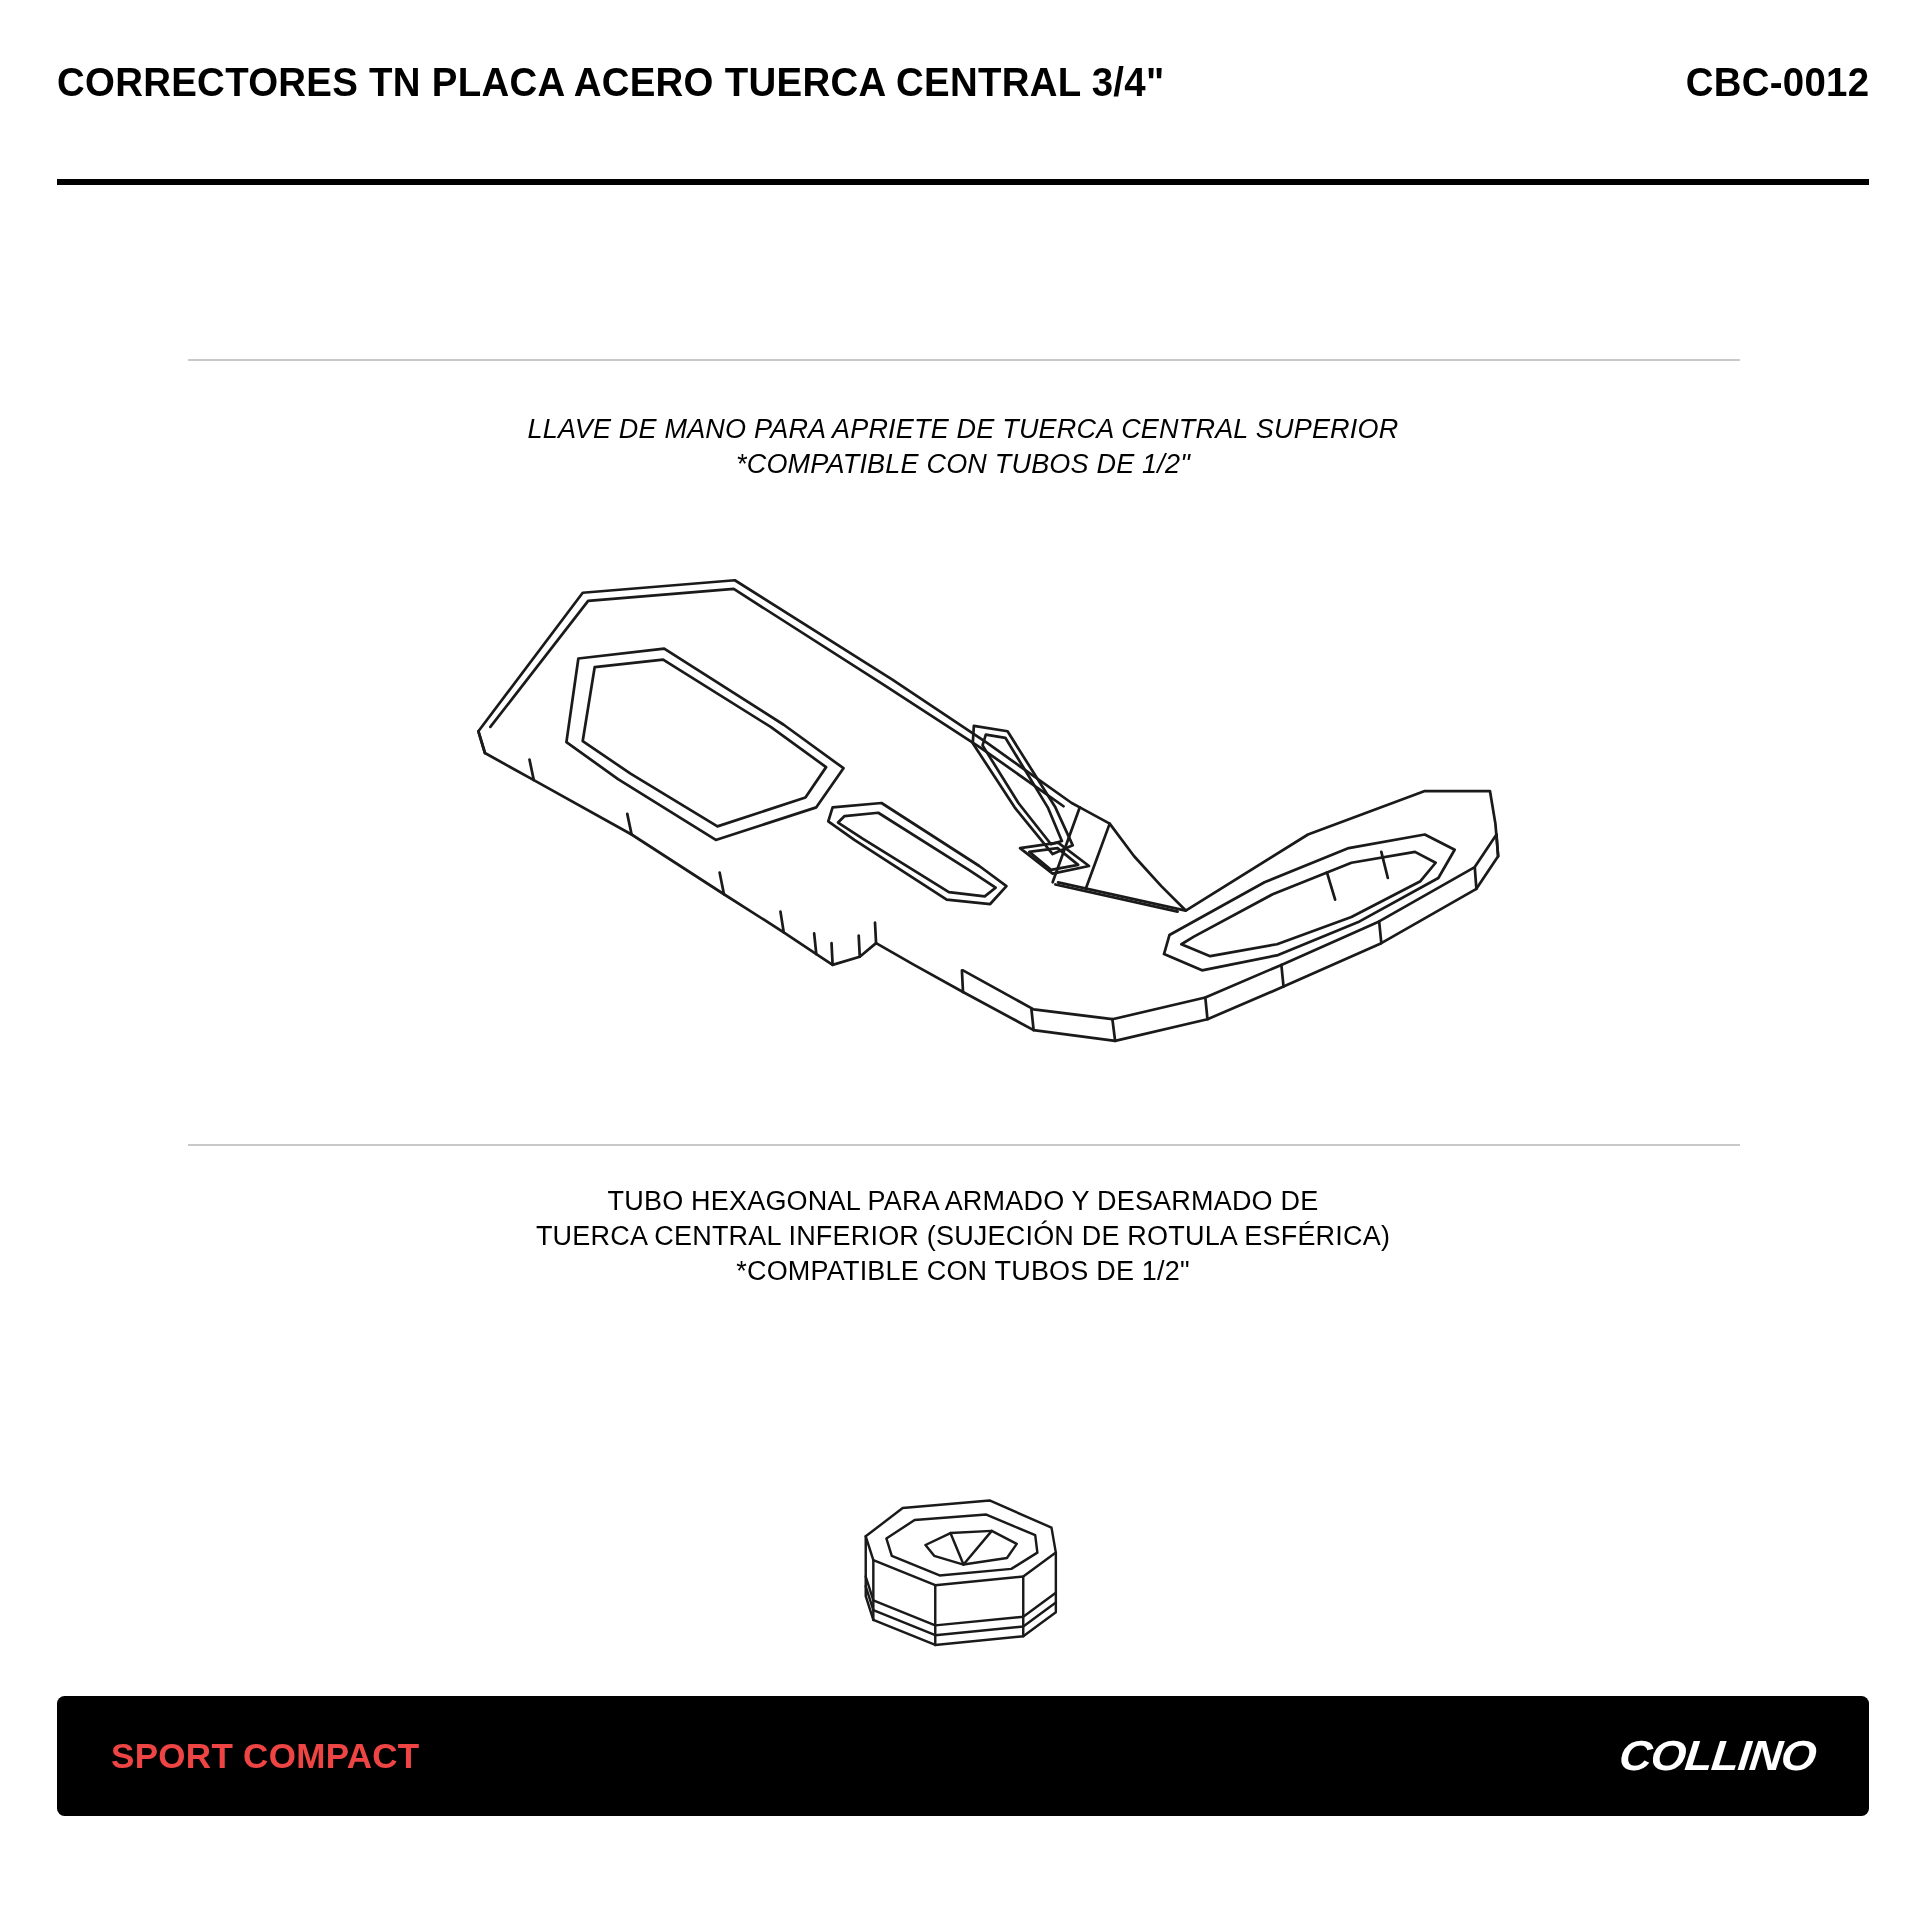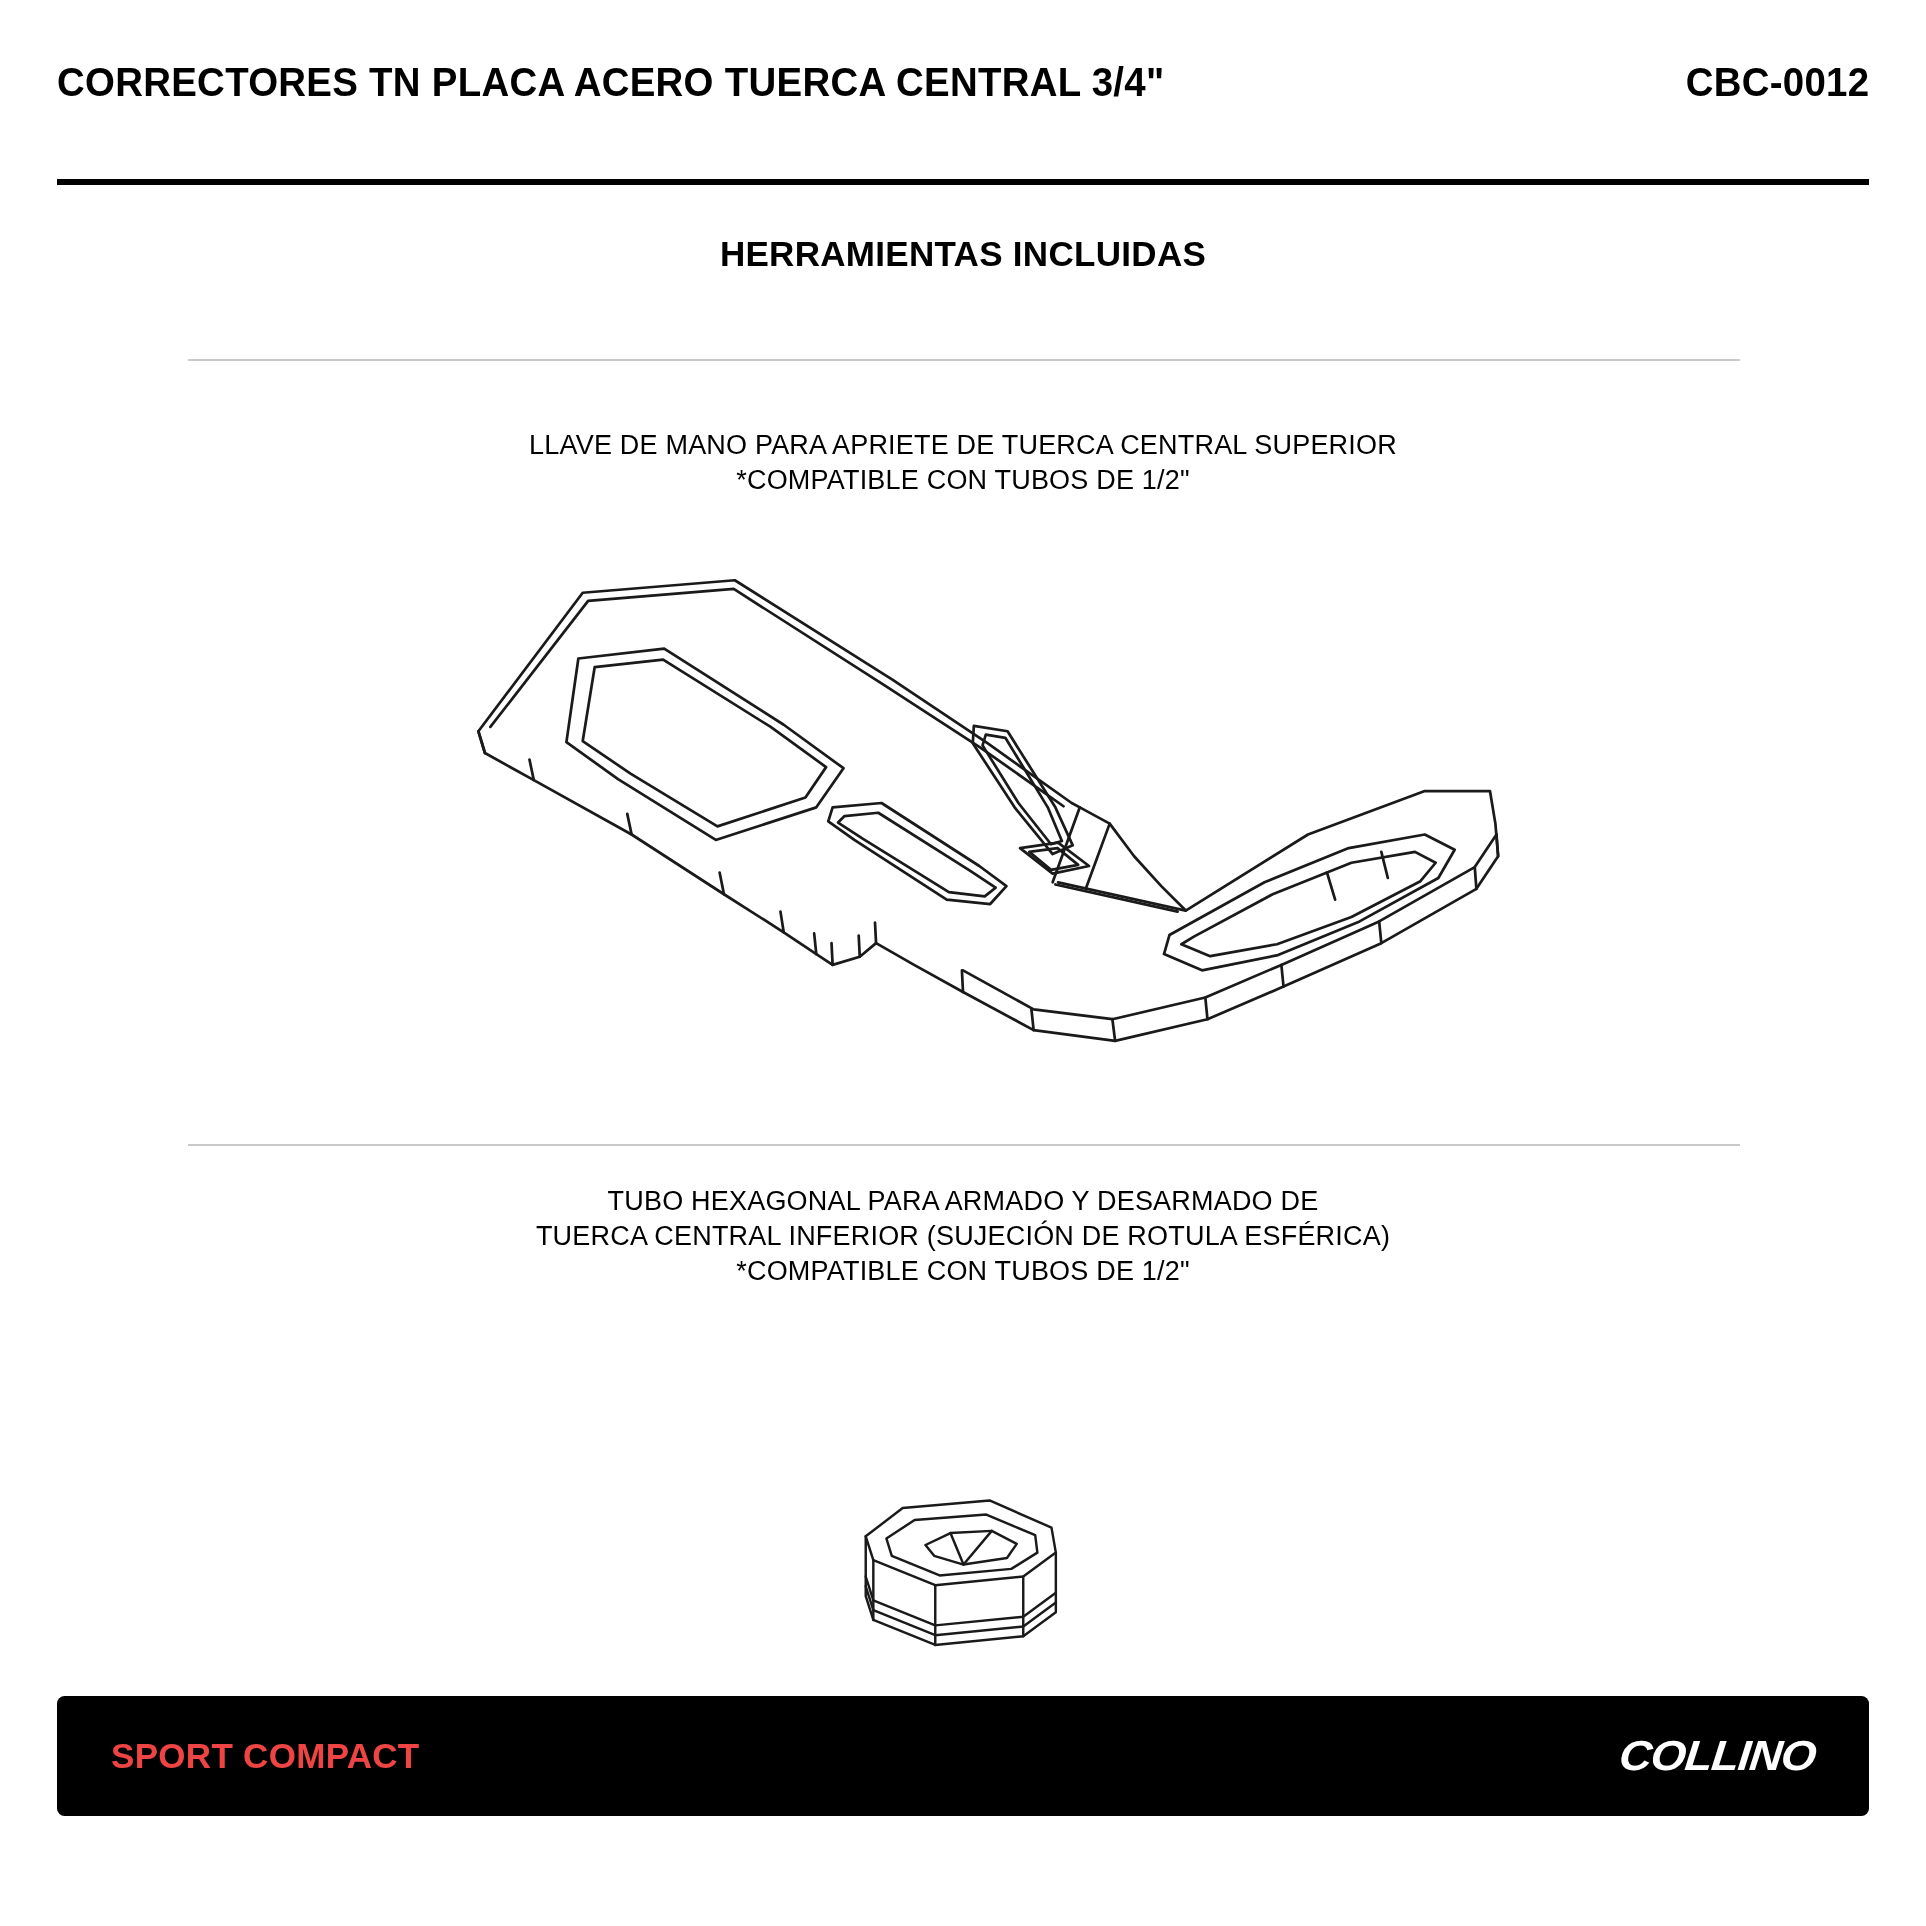--- a/index.html
+++ b/index.html
@@ -71,21 +71,21 @@
   
   .tool-caption {
     position:absolute;
     width:1812px; left:57px;
     text-align:center;
     font-size:27px;
     line-height:1.30;
     color:#000;
     letter-spacing:0.2px;
   }
-  .caption-1 { top:428px; }
+  .caption-1 { top:412px;font-style:italic; }
   .caption-2 { top:1184px; }
 
   .tool-art {
     position:absolute;
     left:0; width:1926px;
     display:flex; align-items:center; justify-content:center;
   }
   .art-1 { top:549px; height:571px; }
   .art-2 { top:1386px; height:380px; }
 
@@ -120,21 +120,20 @@
 <body>
 
 <div class="page">
 
   <div class="header">
     <div class="header-title">CORRECTORES TN PLACA ACERO TUERCA CENTRAL 3/4"</div>
     <div class="header-code">CBC-0012</div>
   </div>
   <div class="header-rule"></div>
 
-  <div class="section-title">HERRAMIENTAS INCLUIDAS</div>
 
   <div class="divider divider-1"></div>
 
   <div class="tool-caption caption-1" style="white-space:pre-line;">LLAVE DE MANO PARA APRIETE DE TUERCA CENTRAL SUPERIOR
 *COMPATIBLE CON TUBOS DE 1/2"</div>
 
   <div class="tool-art art-1">
     <svg width="1120" height="565" viewBox="0 0 2060 1040" fill="none" stroke="#1a1a1a" stroke-width="5" stroke-linejoin="round" stroke-linecap="round">
 
       <path d="M138 330 L330 75 L610 52 L900 235 L1075 352 L1230 462

